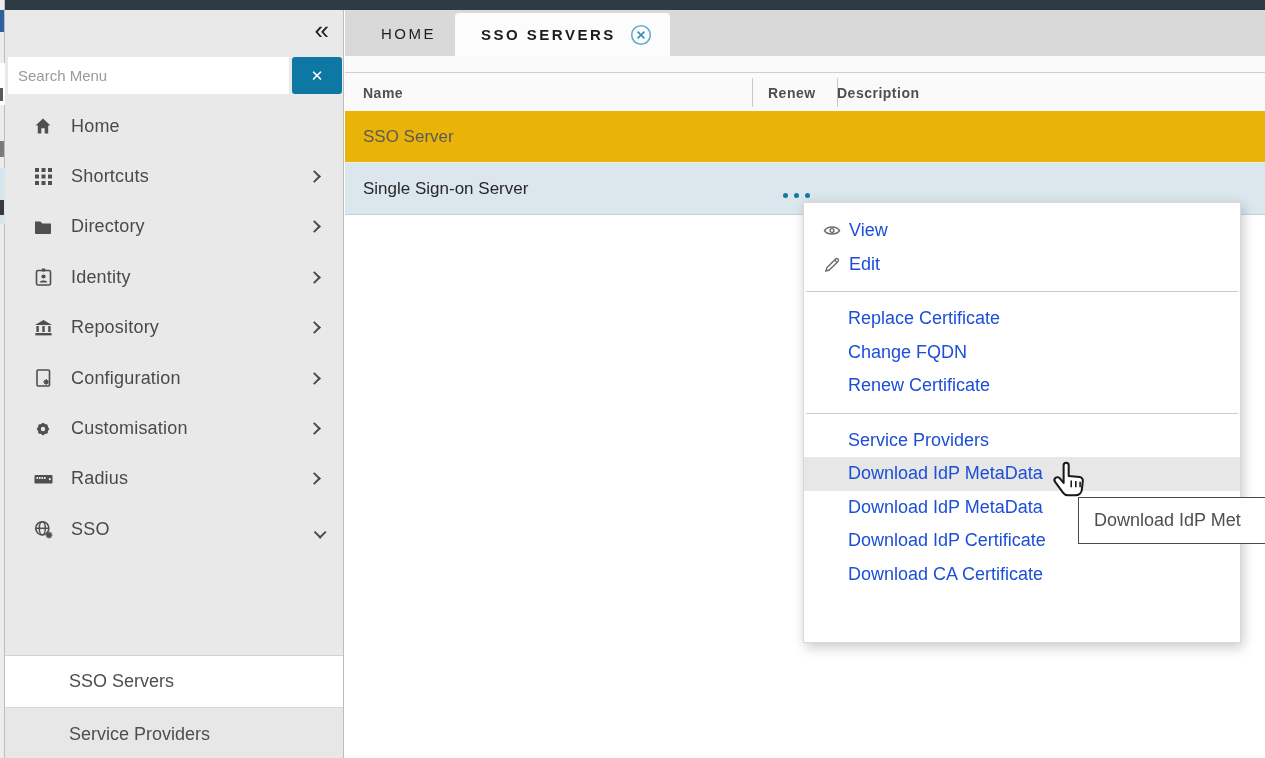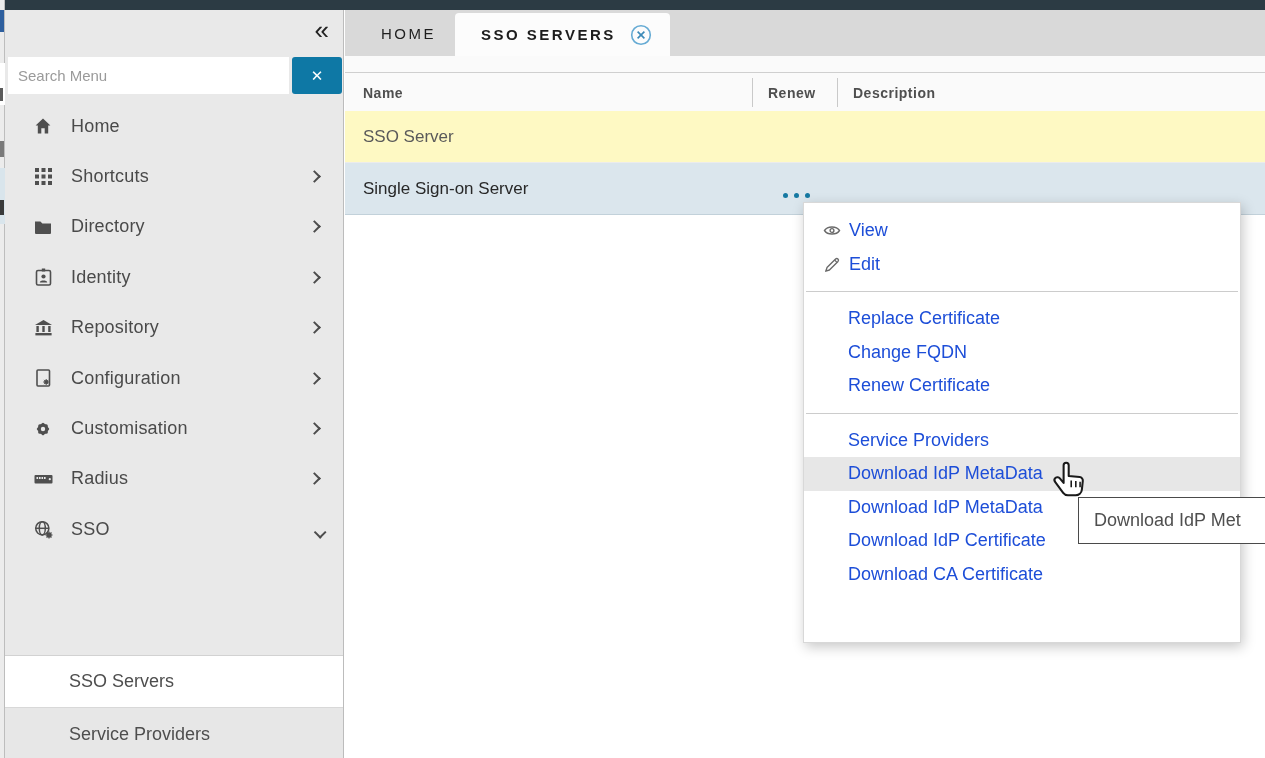--- a/index.html
+++ b/index.html
@@ -45,25 +45,25 @@
   .tab-home { position:absolute; left:14px; top:0; height:46px; display:flex; align-items:center; padding:0 22px; cursor:pointer; }
   .tab-home .tab-label { font-size:15px; font-weight:500; letter-spacing:2.5px; color:#1f1f1f; }
   .tab-active { position:absolute; left:110px; top:3px; height:43px; background:#fcfcfc; border-radius:4px 4px 0 0; display:flex; align-items:center; gap:14px; padding:0 18px 0 26px; cursor:pointer; }
   .tab-active .tab-label { font-size:15px; font-weight:700; letter-spacing:2.5px; color:#1c1c1c; }
   .tab-close { width:22px; height:22px; cursor:pointer; flex:none; }
   .gap-strip { position:absolute; left:0; right:0; top:46px; height:16px; background:#fafafa; }
   .thead { position:absolute; left:0; right:0; top:62px; height:41px; background:#fafafa; border-top:1px solid #cfcfcf; border-bottom:1px solid #b1b1b1; }
   .th { position:absolute; top:0; height:100%; display:flex; align-items:center; font-size:14px; font-weight:700; color:#4f4f4f; letter-spacing:.5px; }
   .th-name { left:18px; }
   .th-menu { left:423px; }
-  .th-desc { left:508px; }
+  .th-desc { left:492px; }
   .col-sep { position:absolute; top:5px; width:1px; height:29px; background:#c9c9c9; }
   .sep1 { left:407px; } .sep2 { left:492px; }
   .trow { position:absolute; left:0; right:0; height:52px; display:flex; align-items:center; padding-left:18px; font-size:17px; cursor:pointer; }
-  .row0 { top:101px; color:#5a5a5a; background:#fef9c3; border-bottom:1px solid #ececec; }
+  .row0 { top:101px; color:#5a5a5a; background:#eab308; border-bottom:1px solid #ececec; }
   .row1 { top:153px; color:#282828; background:#dbe6ed; border-bottom:1px solid #c2d1da; }
   .dots { position:absolute; left:438px; top:30px; display:flex; gap:6px; cursor:pointer; }
   .dots i { width:5px; height:5px; border-radius:50%; background:#1579a2; }
   
   .cmenu { position:absolute; left:803px; top:202px; width:438px; height:441px; background:#fff; border:1px solid #d8d8d8; box-shadow:2px 4px 12px rgba(0,0,0,.22); z-index:20; padding-top:11px; }
   .cm-item { height:33.5px; display:flex; align-items:center; padding-left:44px; font-size:18px; color:#1d4ed8; cursor:pointer; }
   .cm-item.has-icon { padding-left:18px; }
   .cm-item.has-icon .cm-label { margin-left:7px; }
   .cm-ico { width:20px; height:18px; display:flex; align-items:center; justify-content:center; flex:none; }
   .cm-item.hovered { background:#e7e7e7; }

